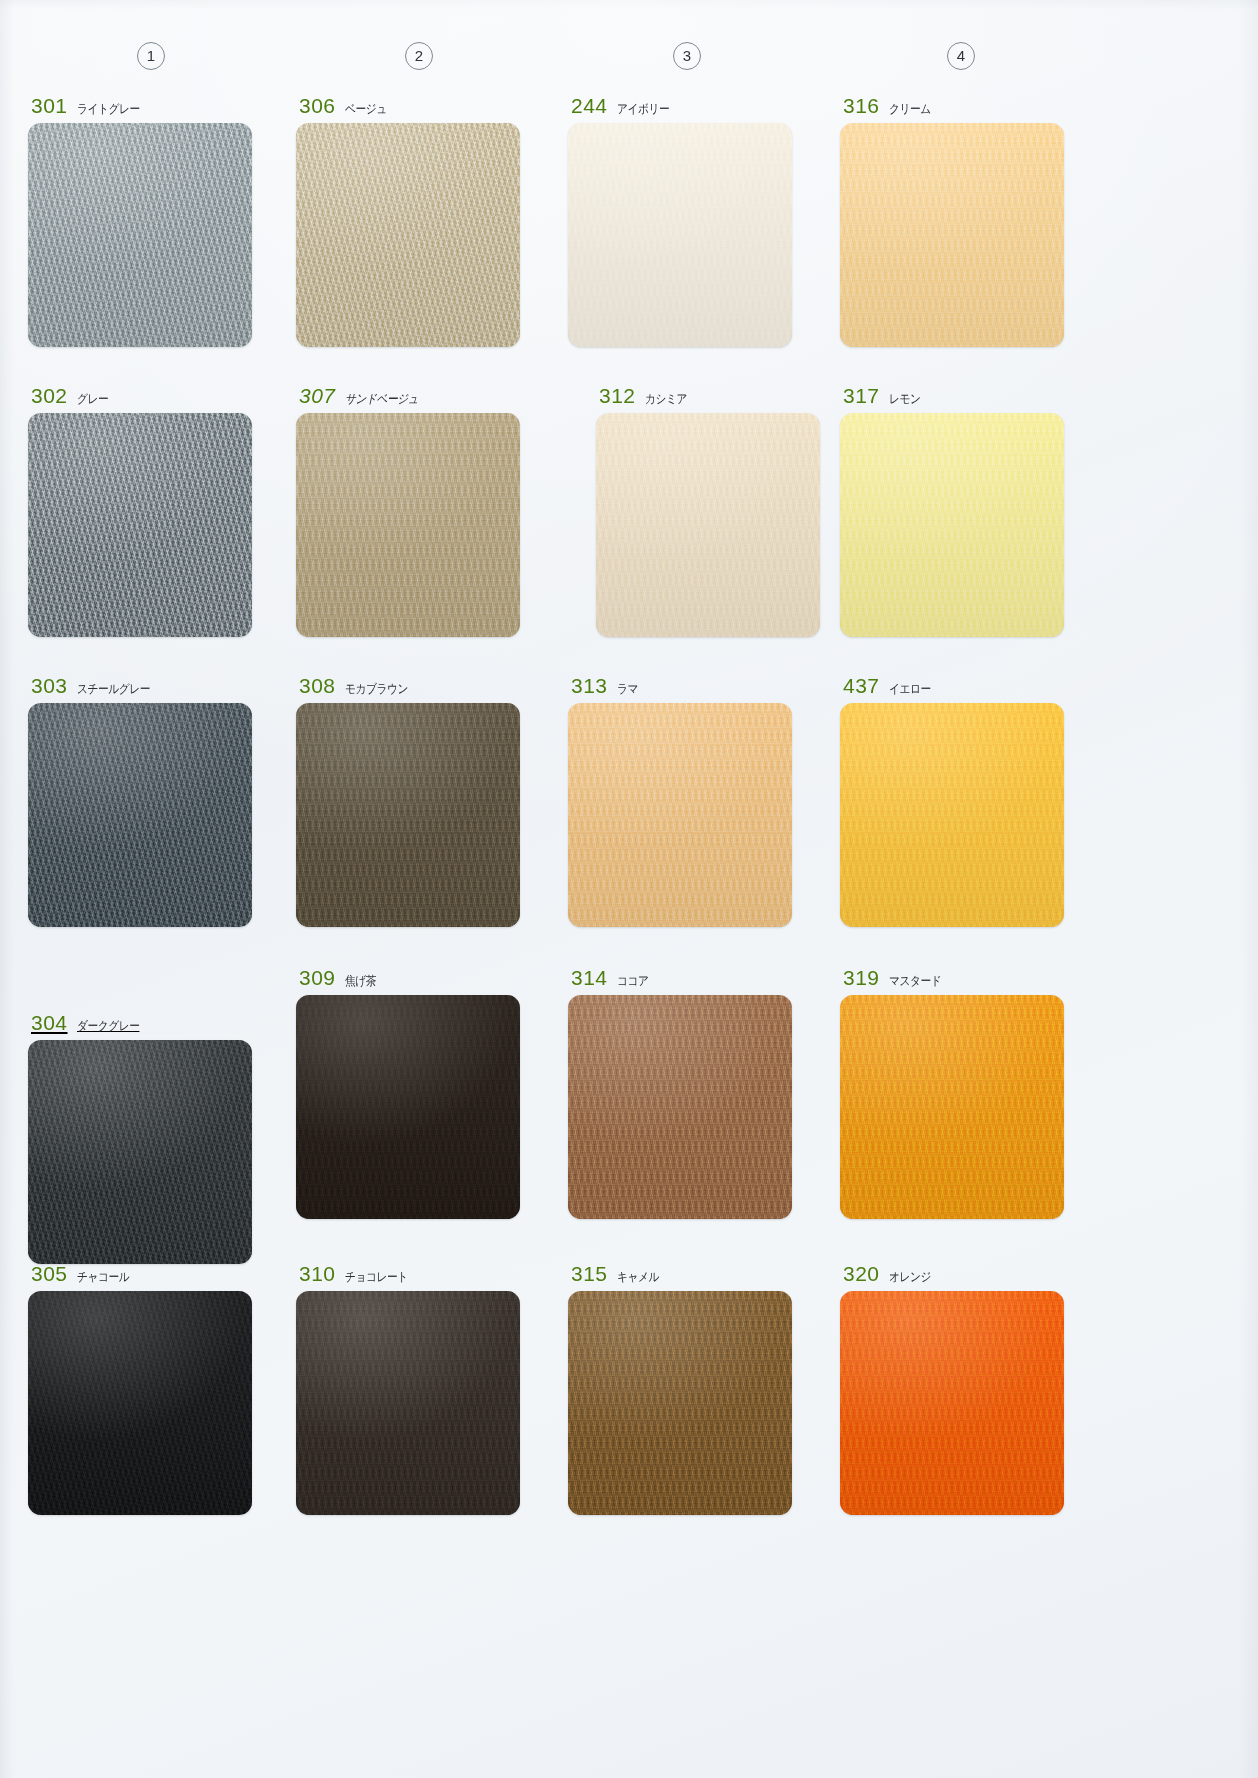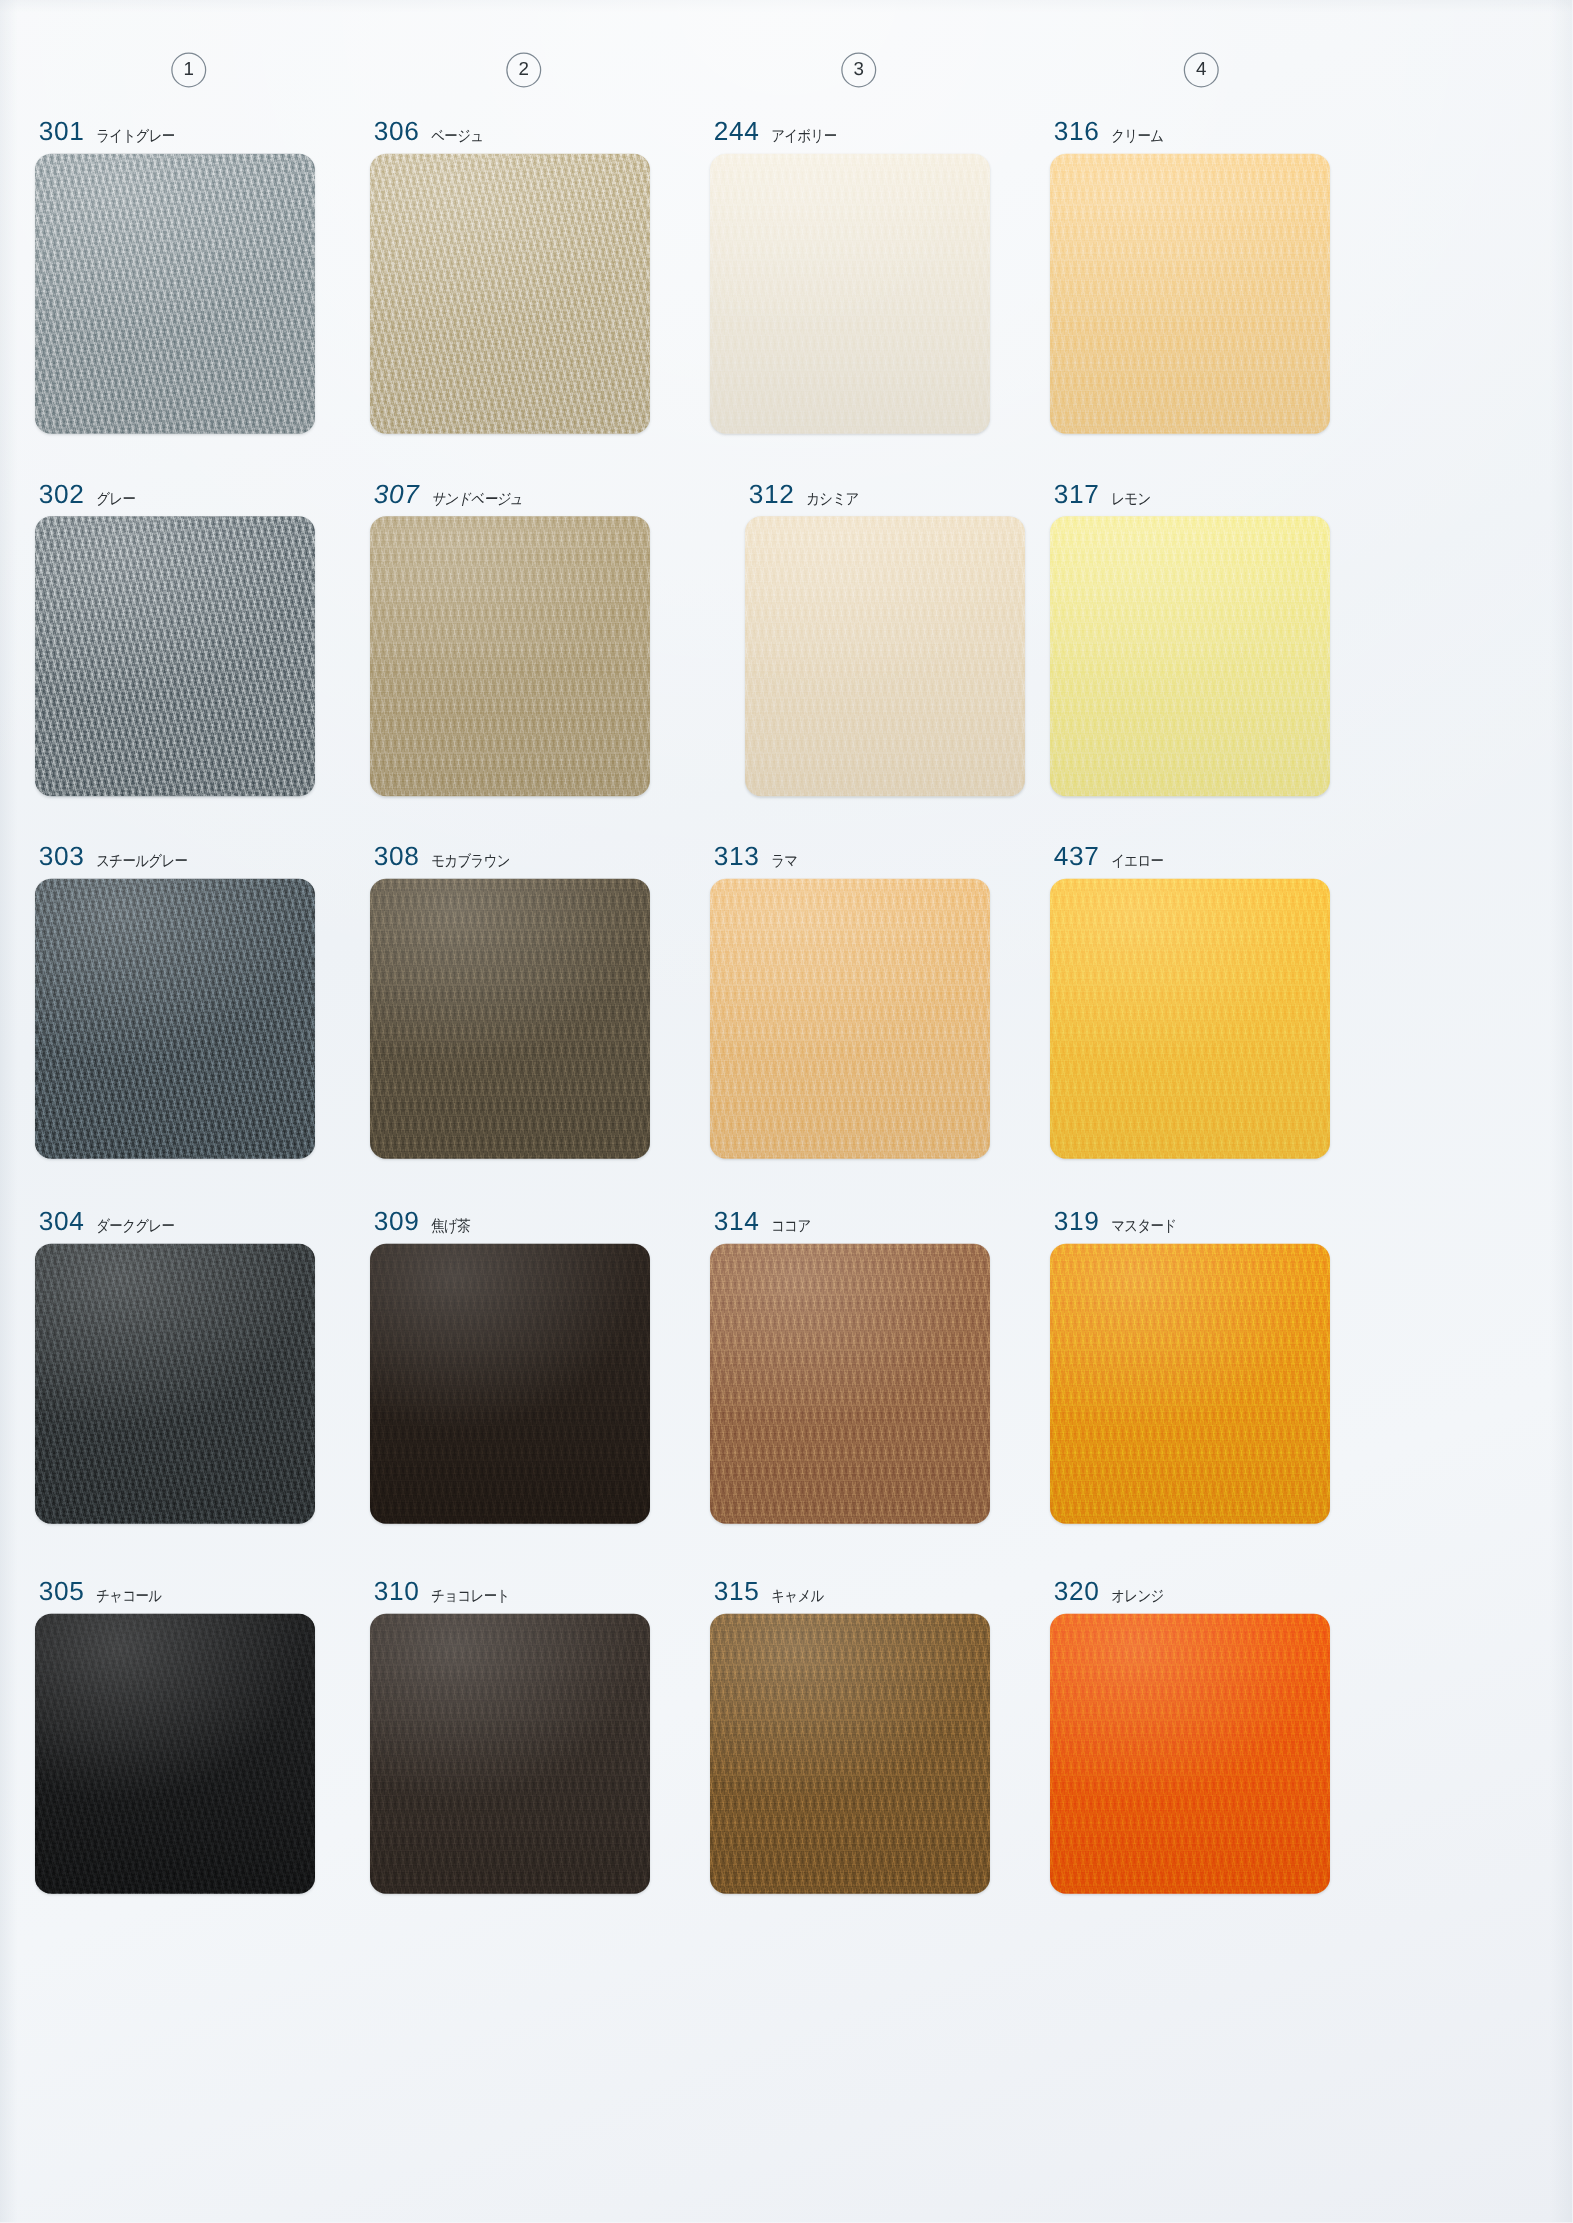--- a/index.html
+++ b/index.html
@@ -74,21 +74,21 @@
   .label {
     height: 26px;
     white-space: nowrap;
     display: flex;
     align-items: flex-end;
     gap: 9px;
     padding-left: 3px;
   }
   .code {
     font-size: 21px;
-    color: #0c4a6e;
+    color: #4d7c0f;
     letter-spacing: 0.5px;
     line-height: 21px;
     font-family: "Liberation Sans", sans-serif;
   }
   .name {
     font-size: 12.5px;
     color: #2b3034;
     line-height: 15px;
     letter-spacing: -0.6px;
     transform: scaleX(0.86);
@@ -190,21 +190,21 @@
       <div class="cell" style="left: 28px; top: 580px;">
         <div class="label">
           <span class="code">303</span>
           <span class="name">スチールグレー</span>
         </div>
         <div class="swatch heather" style="background: rgb(75, 86, 92);">
           <div class="knit"></div>
           <div class="shade"></div>
         </div>
       </div>
-      <div class="cell" style="left: 28px; top: 872px;">
+      <div class="cell" style="left: 28px; top: 917px; text-decoration: underline;">
         <div class="label">
           <span class="code">304</span>
           <span class="name">ダークグレー</span>
         </div>
         <div class="swatch heather" style="background: rgb(49, 54, 56);">
           <div class="knit"></div>
           <div class="shade"></div>
         </div>
       </div>
       <div class="cell" style="left: 28px; top: 1168px;">

